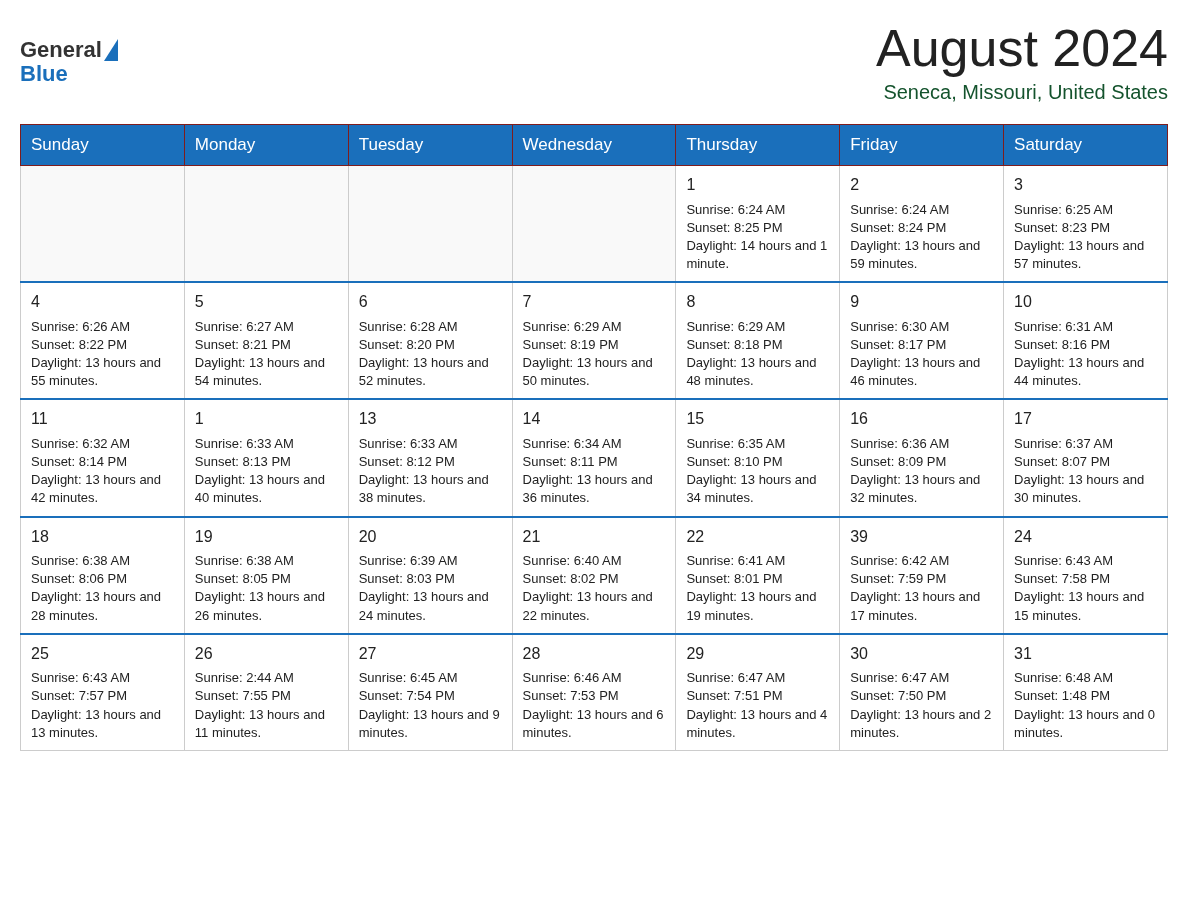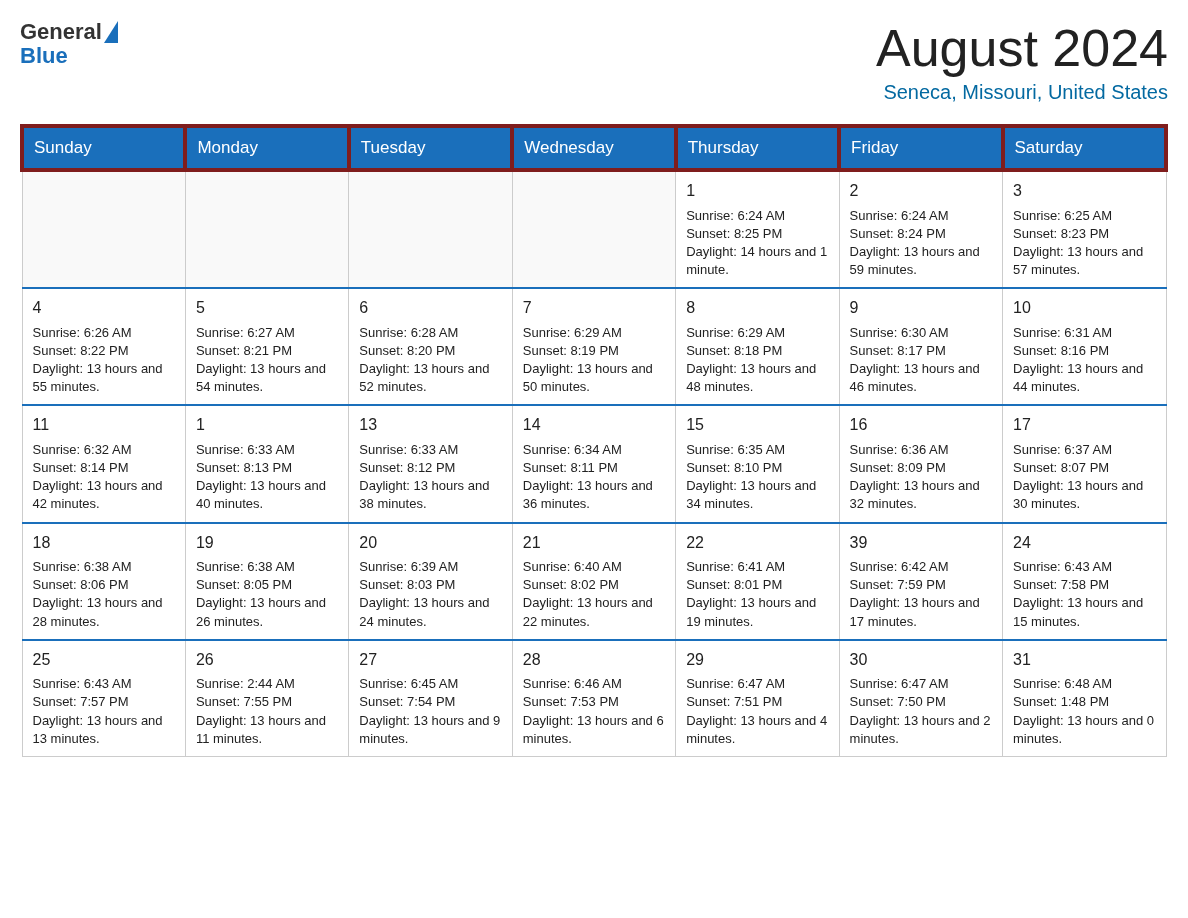--- a/index.html
+++ b/index.html
@@ -6,21 +6,21 @@
     body {
       font-family: Arial, sans-serif;
       background: #fff;
       padding: 20px;
       width: 1188px;
       min-height: 918px;
     }
     .header {
       display: flex;
       justify-content: space-between;
-      align-items: flex-start;
+      align-items: center;
       margin-bottom: 20px;
     }
     .logo {
       display: flex;
       align-items: center;
       gap: 4px;
     }
     .logo-text-general {
       font-size: 22px;
       font-weight: bold;
@@ -45,36 +45,36 @@
       text-align: right;
     }
     .month-title {
       font-size: 52px;
       font-weight: normal;
       color: #222;
       line-height: 1.1;
     }
     .location-title {
       font-size: 20px;
-      color: #0369a1;
+      color: #14532d;
       margin-top: 4px;
     }
     .calendar {
       width: 100%;
       border-collapse: collapse;
       border: 1px solid #aaa;
     }
     .calendar th {
       background-color: #1a6fbb;
       color: #fff;
       font-size: 17px;
       font-weight: normal;
       padding: 10px 10px;
       text-align: left;
-      border: 4px solid #7f1d1d;
+      border: 1px solid #7f1d1d;
     }
     .calendar td {
       vertical-align: top;
       width: calc(100% / 7);
       border: 1px solid #ccc;
       padding: 8px 10px;
       min-height: 110px;
       font-size: 13px;
       color: #222;
       line-height: 1.4;

